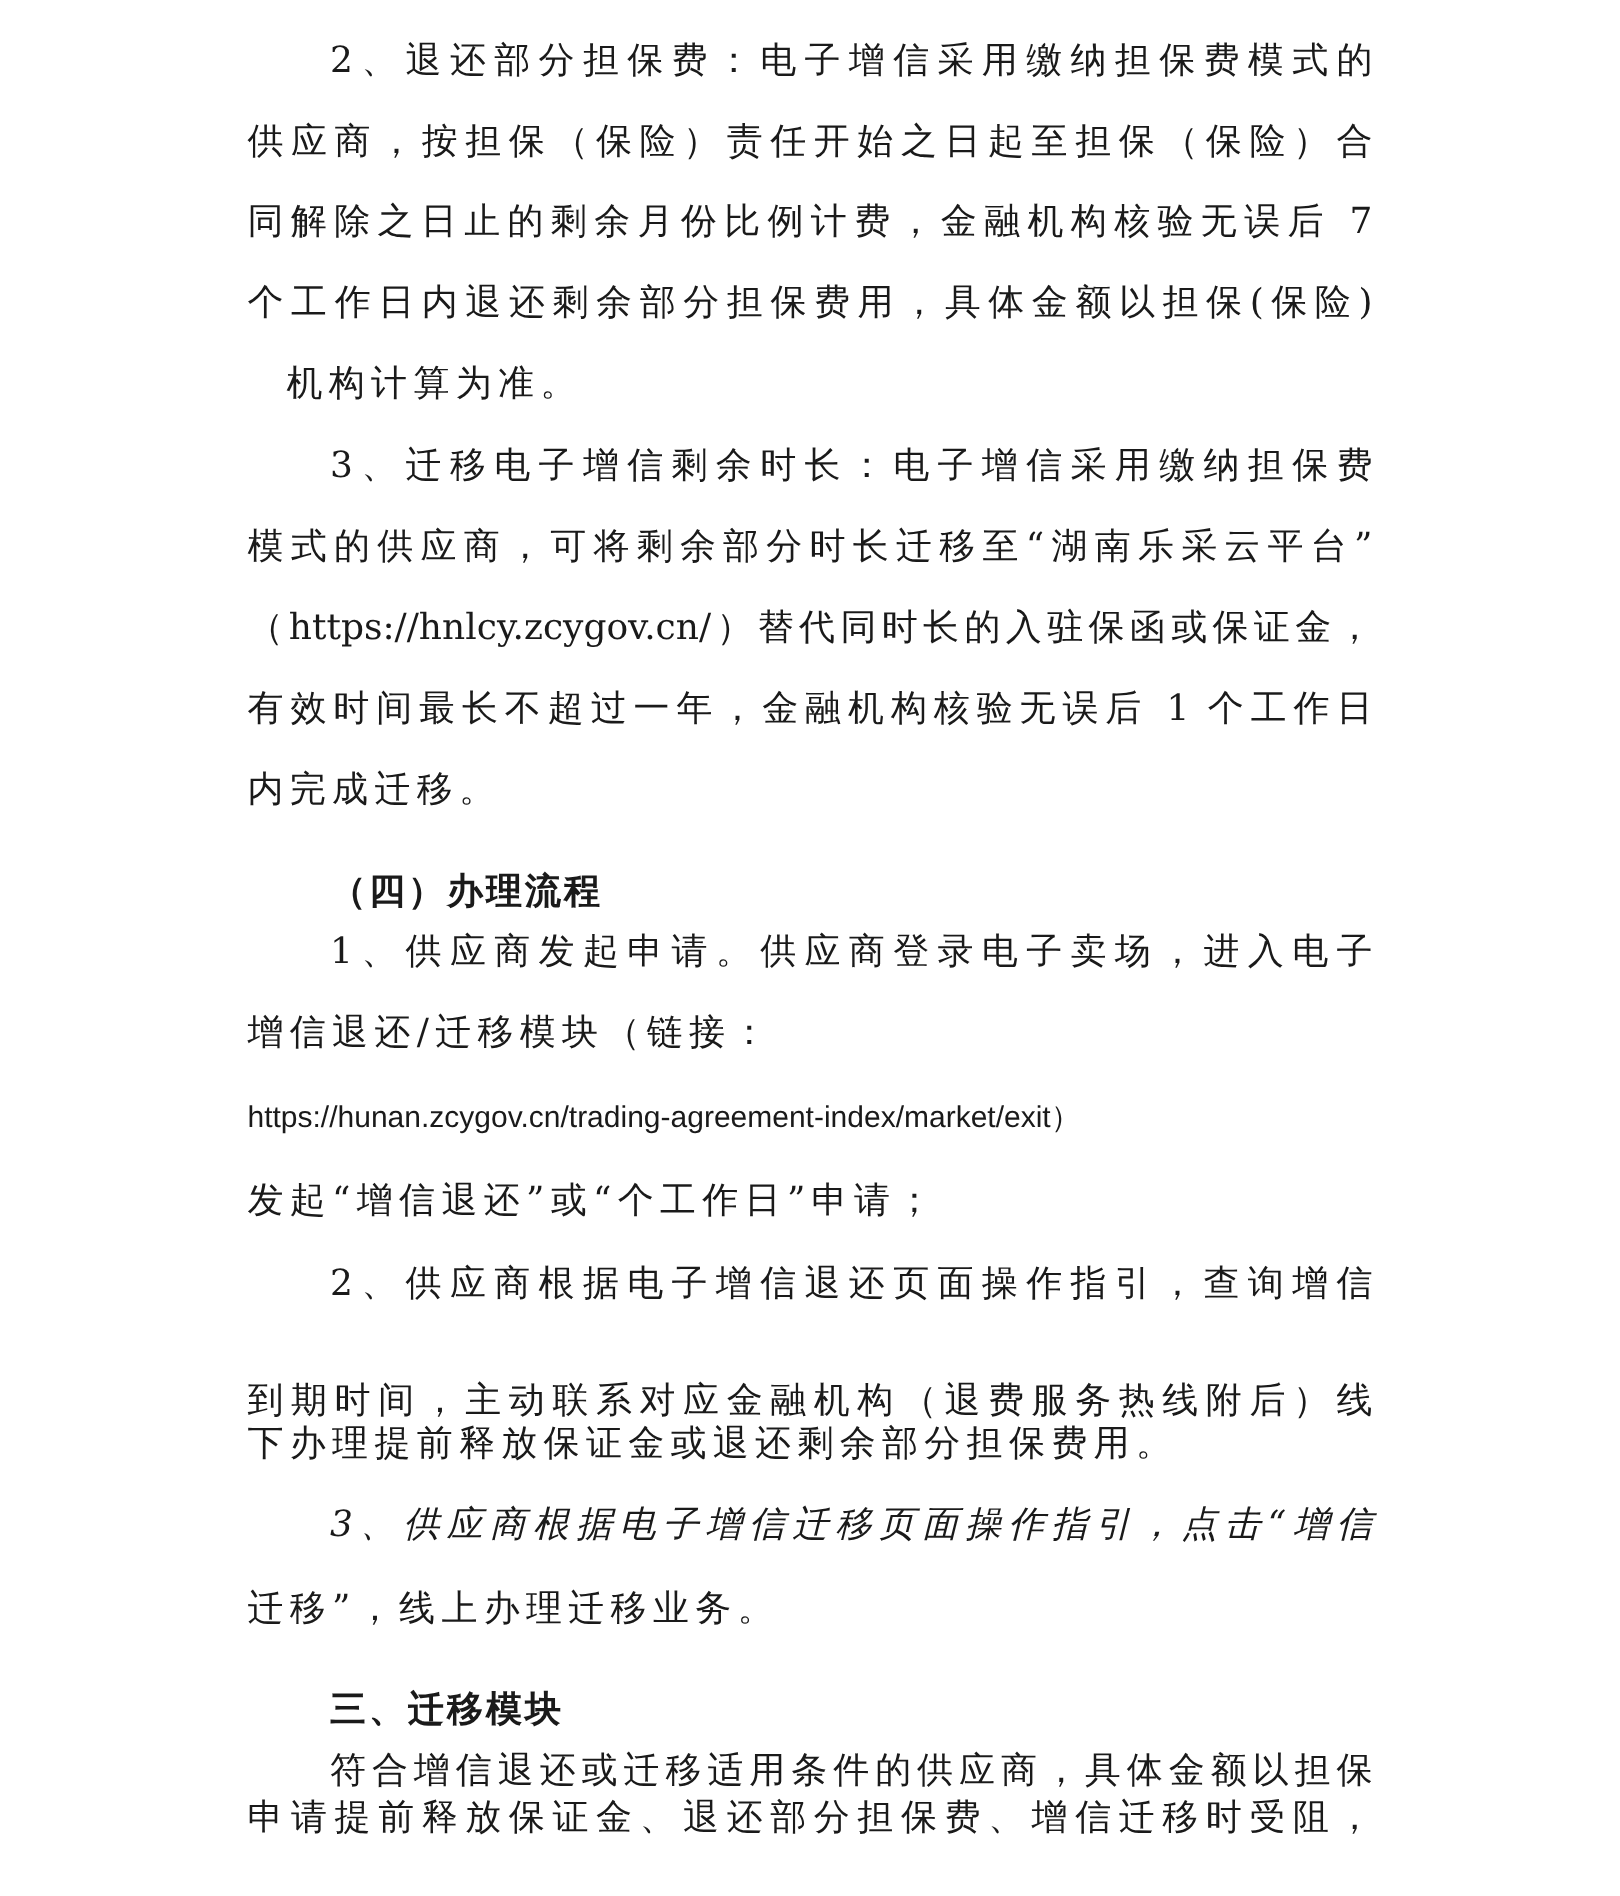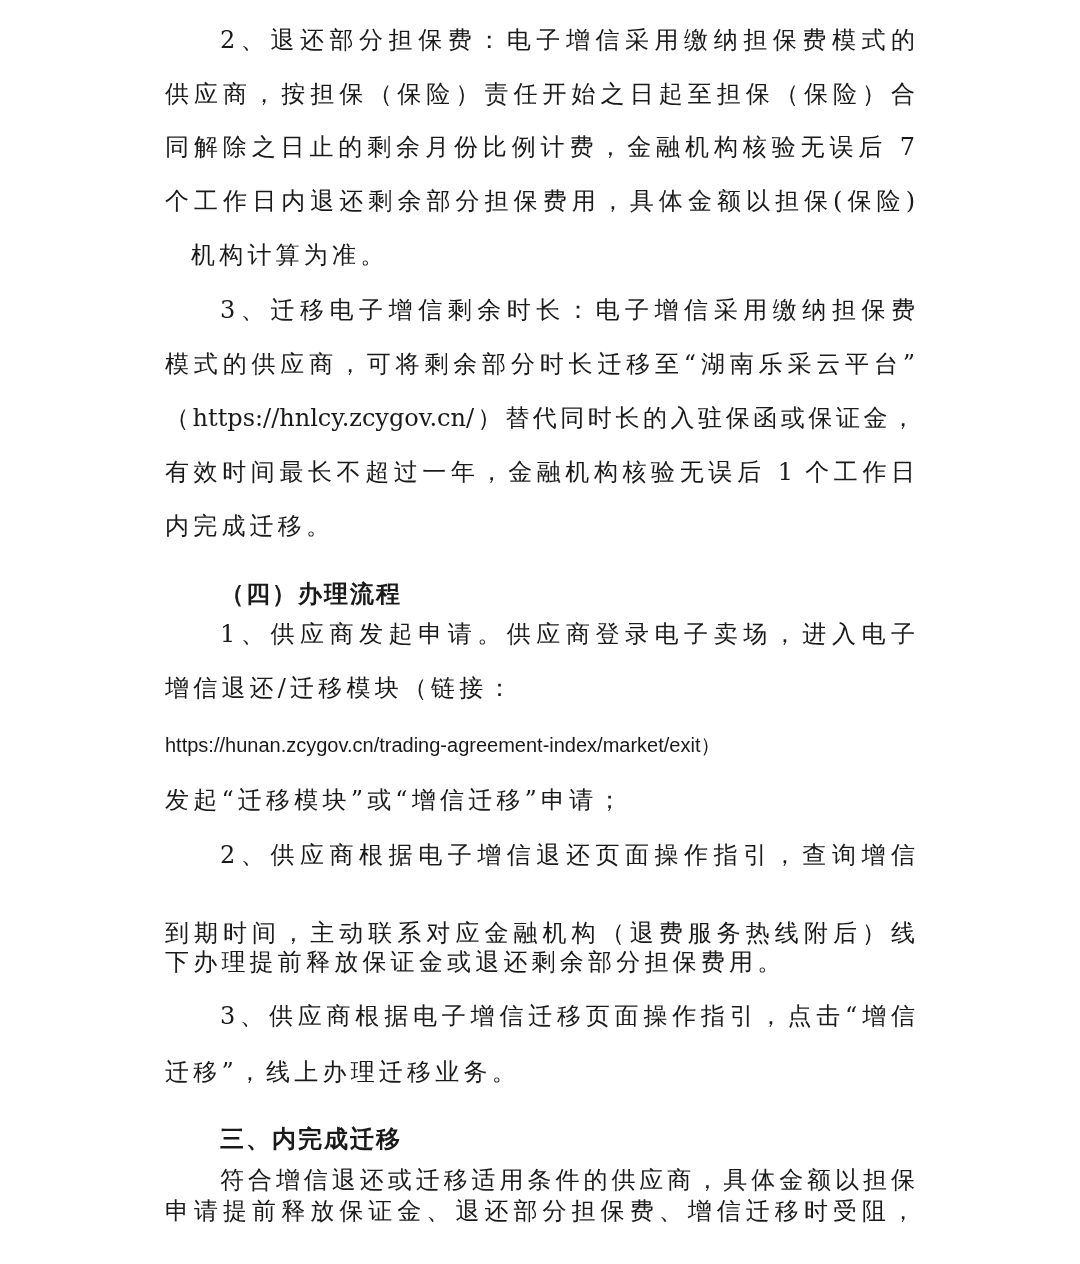--- a/index.html
+++ b/index.html
@@ -24,22 +24,22 @@
     <div class="line" style="top: 235px; margin-left: 26px;">机构计算为准。</div>
     <div class="line indent just" style="top: 290px;">3、迁移电子增信剩余时长：电子增信采用缴纳担保费</div>
     <div class="line just" style="top: 344px;">模式的供应商，可将剩余部分时长迁移至“湖南乐采云平台”</div>
     <div class="line just" style="top: 398px;">（https://hnlcy.zcygov.cn/）替代同时长的入驻保函或保证金，</div>
     <div class="line just" style="top: 452px;">有效时间最长不超过一年，金融机构核验无误后 1 个工作日</div>
     <div class="line" style="top: 506px;">内完成迁移。</div>
     <div class="line indent heading sub-heading" style="top: 560px;">（四）办理流程</div>
     <div class="line indent just" style="top: 614px;">1、供应商发起申请。供应商登录电子卖场，进入电子</div>
     <div class="line" style="top: 668px;">增信退还/迁移模块（链接：</div>
     <div class="line url" style="top: 725px;">https://hunan.zcygov.cn/trading-agreement-index/market/exit）</div>
-    <div class="line" style="top: 780px;">发起“迁移模块”或“增信迁移”申请；</div>
+    <div class="line" style="top: 780px;">发起“增信退还”或“个工作日”申请；</div>
     <div class="line indent just" style="top: 835px;">2、供应商根据电子增信退还页面操作指引，查询增信</div>
     <div class="line just" style="top: 888px; margin-top: 25px;">到期时间，主动联系对应金融机构（退费服务热线附后）线</div>
     <div class="line" style="top: 942px;">下办理提前释放保证金或退还剩余部分担保费用。</div>
-    <div class="line indent just" style="top: 996px;">3、供应商根据电子增信迁移页面操作指引，点击“增信</div>
+    <div class="line indent just" style="top: 996px; font-style: italic;">3、供应商根据电子增信迁移页面操作指引，点击“增信</div>
     <div class="line" style="top: 1052px;">迁移”，线上办理迁移业务。</div>
-    <div class="line indent heading" style="top: 1105px;">三、内完成迁移</div>
+    <div class="line indent heading" style="top: 1105px;">三、迁移模块</div>
     <div class="line indent just" style="top: 1160px;">符合增信退还或迁移适用条件的供应商，具体金额以担保</div>
     <div class="line just" style="top: 1191px;">申请提前释放保证金、退还部分担保费、增信迁移时受阻，</div>
   </div>
 
 </body></html>

